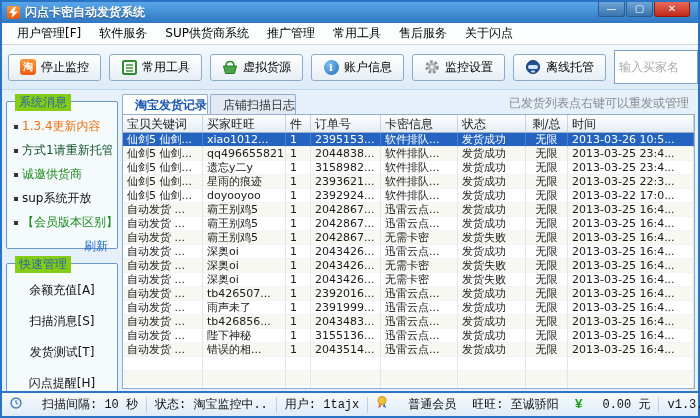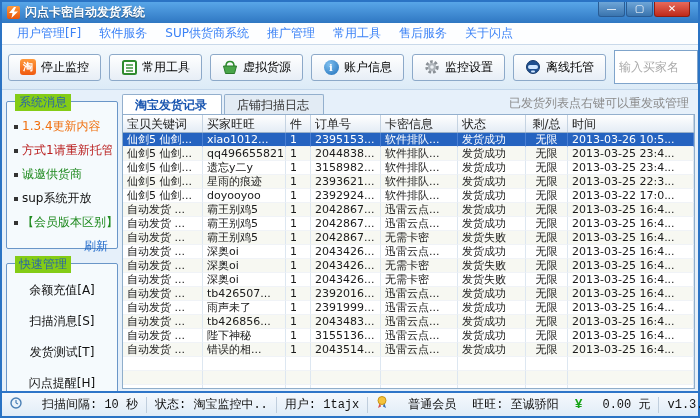--- a/index.html
+++ b/index.html
@@ -19,21 +19,21 @@
   .win-controls { position:absolute; right:8px; top:0; display:flex; }
   .win-btn { height:15px; width:27px; display:flex; align-items:center; justify-content:center;
     color:#fff; font-size:10px; line-height:10px;
     background:linear-gradient(#6ea6d8,#3a74ae); border:1px solid #2a5c94;
     border-top:none; border-radius:0 0 3px 3px; margin-left:1px; cursor:pointer; }
   .win-btn.close { width:36px; background:linear-gradient(#e76a5a,#c02a1a); border-color:#8f1d10; font-weight:bold; }
 
   
   .menubar { height:22px; background:#fdfeff; border-bottom:1px solid #c9d9ea;
     display:flex; align-items:center; padding-left:6px; }
-  .menu-item { padding:2px 9px; color:#3b82f6; cursor:default; }
+  .menu-item { padding:2px 9px; color:#000000; cursor:default; }
 
   
   .toolbar { height:45px; background:linear-gradient(#f4f9fd,#dcebf7);
     border-bottom:1px solid #c2d6ea; display:flex; align-items:center; padding:0 6px; }
   .tb-btn { display:flex; align-items:center; gap:5px; height:27px; padding:0 11px;
     margin-right:8px; background:linear-gradient(#ffffff,#e7eef6);
     border:1px solid #8ca9c9; border-radius:3px; cursor:pointer; white-space:nowrap; }
   .tb-btn .ic { width:16px; height:16px; flex:none; display:flex; align-items:center; justify-content:center; }
   .ic-taobao { background:linear-gradient(#ff9a3c,#f05a10); border-radius:3px; color:#fff;
     font-size:10px; font-weight:bold; width:16px; height:16px; display:flex; align-items:center; justify-content:center; }
@@ -58,21 +58,21 @@
   .gb-quick { margin-top:14px; height:136px; }
   .msg-item { display:flex; align-items:center; gap:4px; margin:4px 0 7px 2px;
     font-size:12px; cursor:pointer; white-space:nowrap; overflow:hidden; }
   .msg-bullet { width:4px; height:4px; background:#333; flex:none; }
   .refresh-link { text-align:right; color:#1b66c9; cursor:pointer; margin-top:2px; padding-right:4px; }
   .quick-item { text-align:center; margin:6px 0 14px 0; cursor:pointer; color:#111; white-space:nowrap; }
 
   
   .main { flex:1; display:flex; flex-direction:column; min-width:0; }
   .tabstrip { height:21px; display:flex; align-items:flex-end; }
-  .tab { height:20px; padding:2px 14px 0 12px; border:1px solid #93afcd; border-bottom:none;
+  .tab { height:20px; padding:2px 0 0 12px; border:1px solid #93afcd; border-bottom:none;
     background:#e2ebf4; color:#333; cursor:pointer; margin-right:2px;
     border-radius:2px 2px 0 0; display:flex; align-items:center; }
   .tab.active { background:#fff; color:#1a56b0; font-weight:bold; }
   .tab-hint { margin-left:auto; color:#8a8a8a; padding-right:6px; padding-bottom:2px; white-space:nowrap; }
 
   .table { flex:1; border:1px solid #8fAECB; border-top:1px solid #93afcd; background:#fff;
     display:flex; flex-direction:column; overflow:hidden; }
   .thead { display:flex; height:18px; flex:none;
     background:linear-gradient(#ffffff,#e4ecf5); border-bottom:1px solid #9ab1c9; }
   .thcell { font-size:12px; color:#222; padding:1px 0 0 4px; border-right:1px solid #c5d3e2;
@@ -190,21 +190,21 @@
     <div class="sidebar">
       <div class="groupbox gb-sys">
         <span class="legend">系统消息</span>
         <div id="sys-msgs">
             <div class="msg-item">
               <span class="msg-bullet"></span>
               <span style="color: rgb(240, 112, 16);">1.3.4更新内容</span>
             </div>
             <div class="msg-item">
               <span class="msg-bullet"></span>
-              <span style="color: #b91c1c;">方式1请重新托管</span>
+              <span style="color: #14532d;">方式1请重新托管</span>
             </div>
             <div class="msg-item">
               <span class="msg-bullet"></span>
               <span style="color: rgb(31, 138, 31);">诚邀供货商</span>
             </div>
             <div class="msg-item">
               <span class="msg-bullet"></span>
               <span style="color: rgb(17, 17, 17);">sup系统开放</span>
             </div>
             <div class="msg-item">

